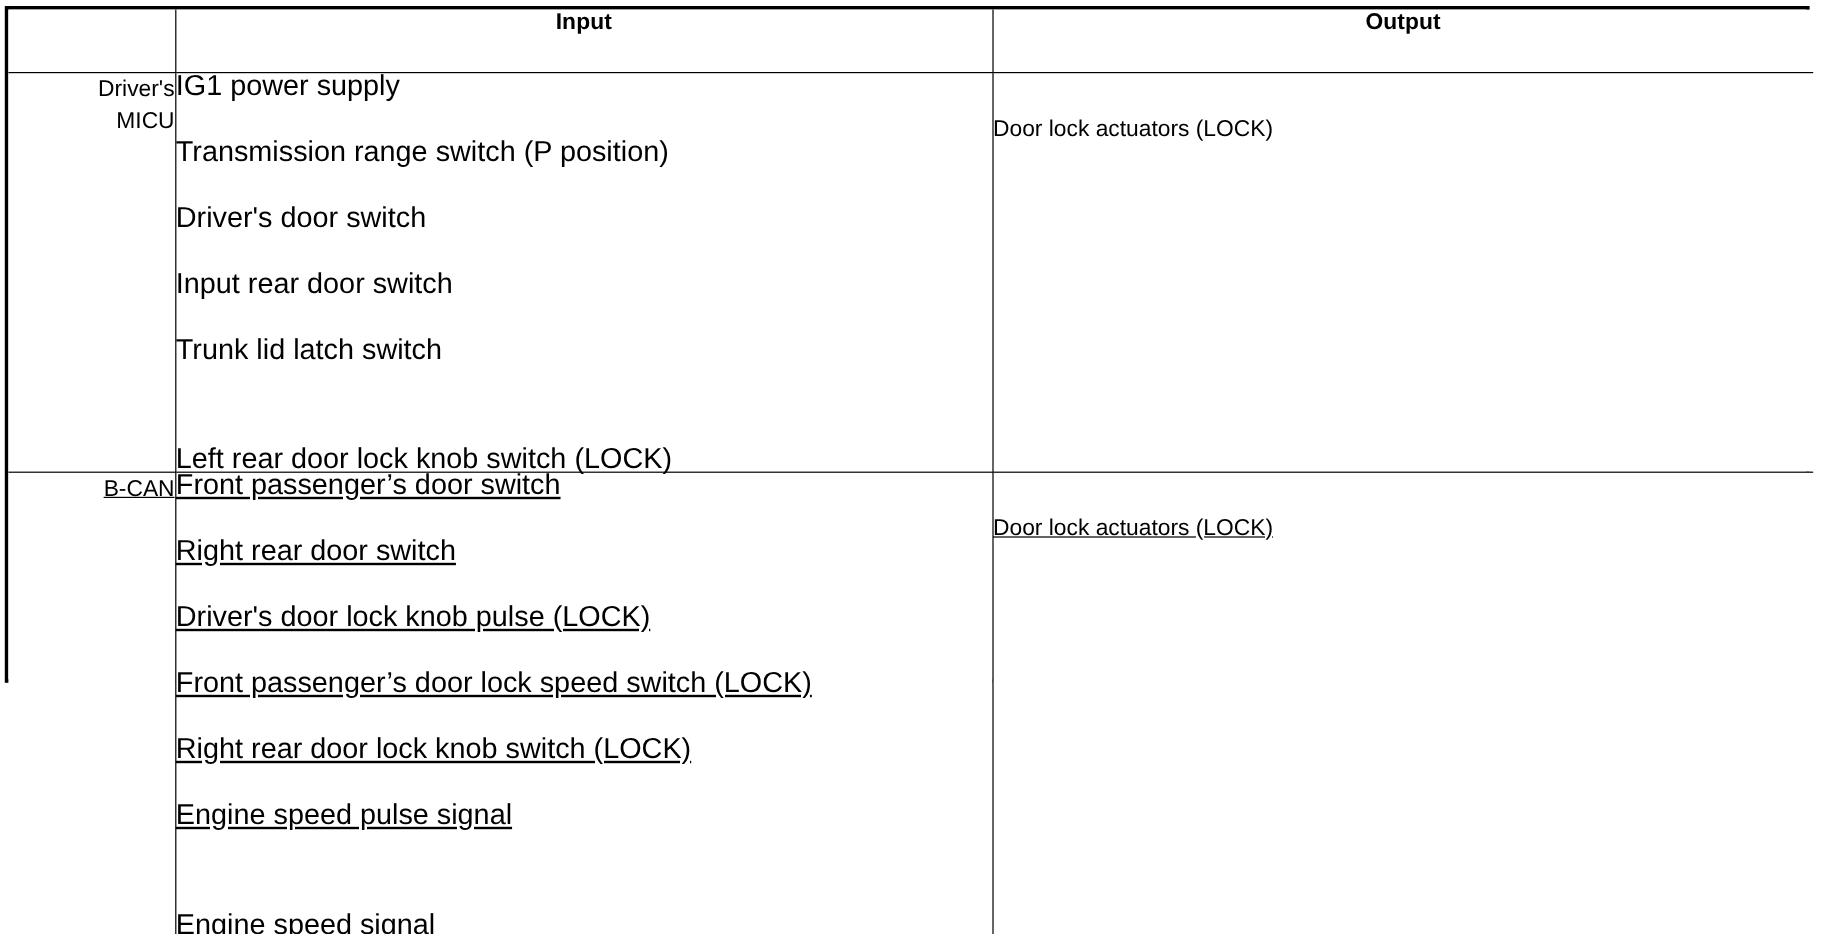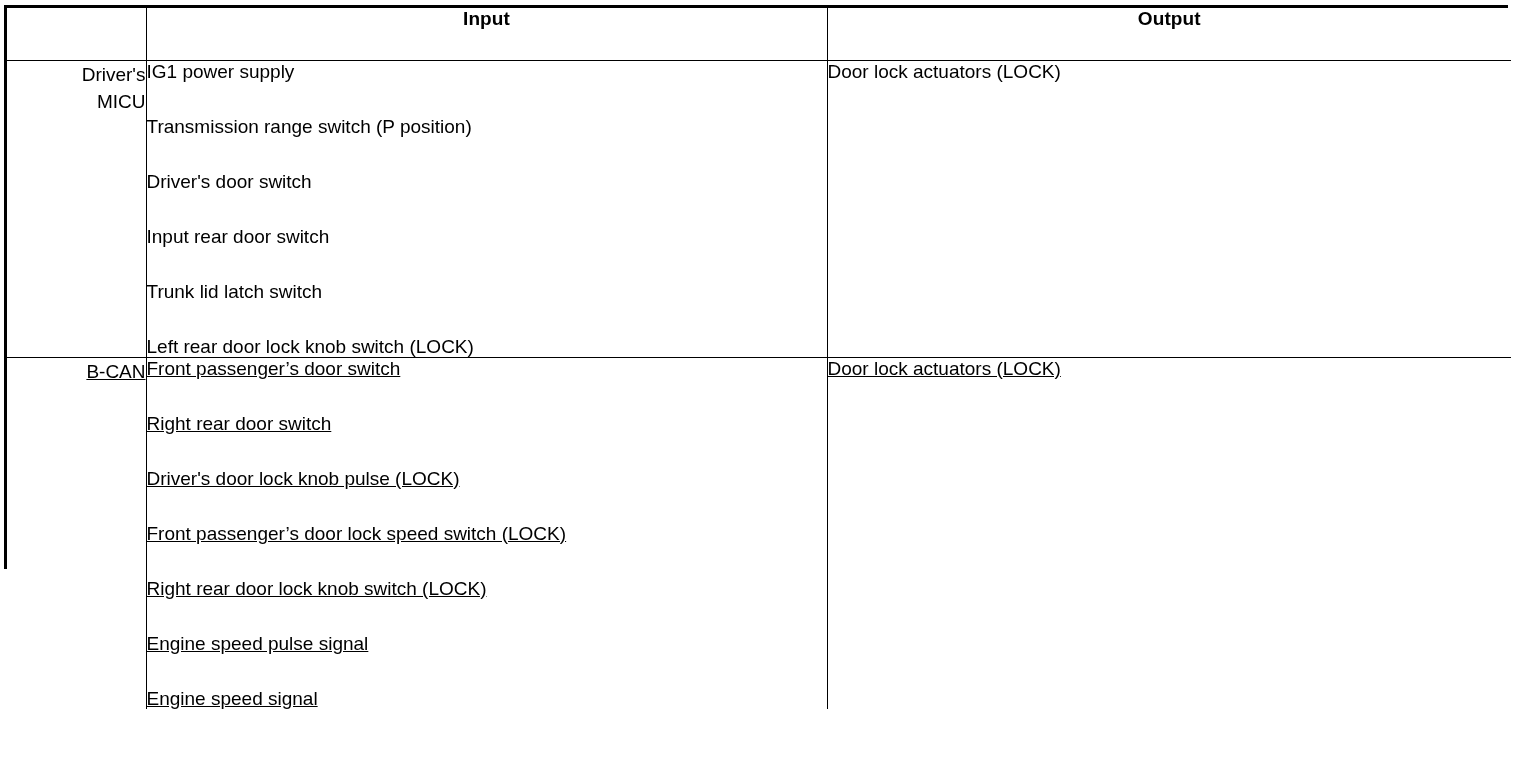--- a/index.html
+++ b/index.html
@@ -67,28 +67,28 @@
   
   .group-cell {
     font-size: 19px;
     line-height: 27px;
     padding: 18px 0 0 10px;
     white-space: pre-line;
     text-align: right;
   }
   .list-cell {
     padding: 18px 0 0 14px;
-    font-size: 19px;
+    font-size: 24px;
   }
   .item {
     line-height: 21px;
     height: 55px;           
     white-space: nowrap;
   }
-  .item:last-child { height: auto; }
+  .item:last-child { height: auto; margin-top: 36px; }
 
   .single {
     padding: 18px 0 0 12px;
     font-size: 19px;
     line-height: 21px;
   }
 </style>
 </head>
 <body>
 

